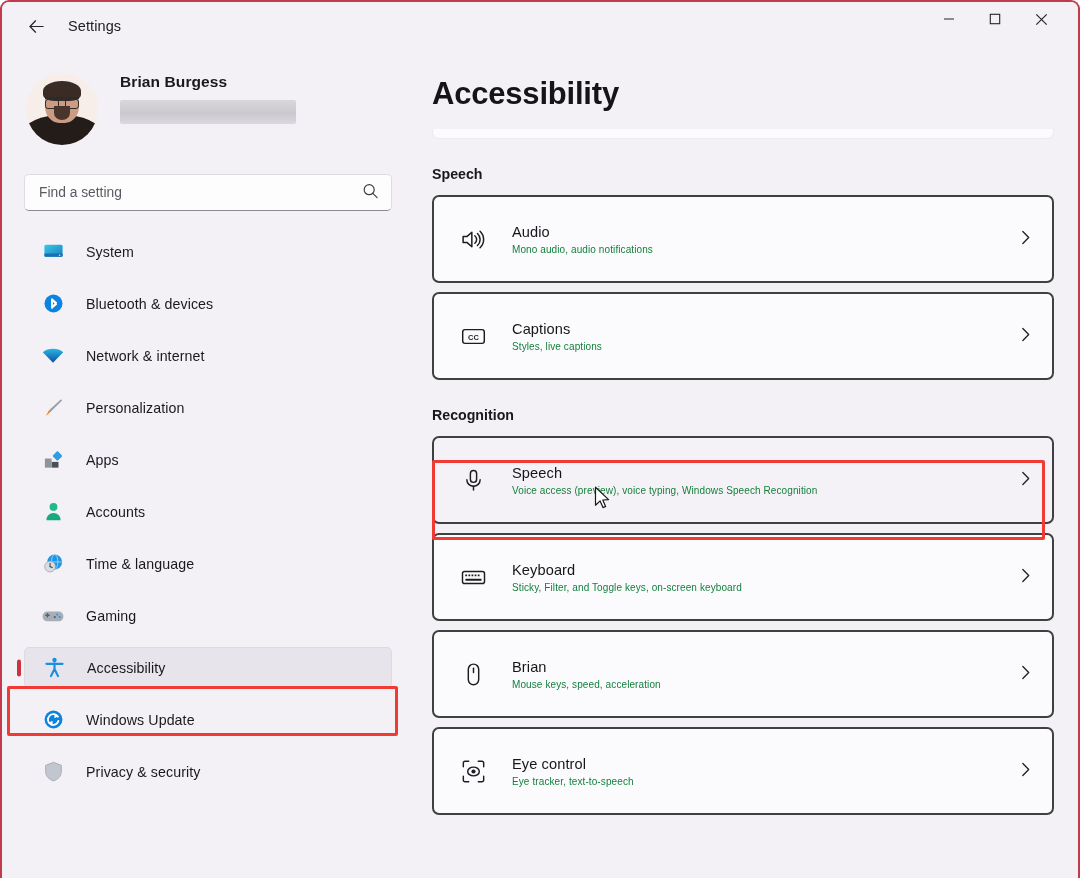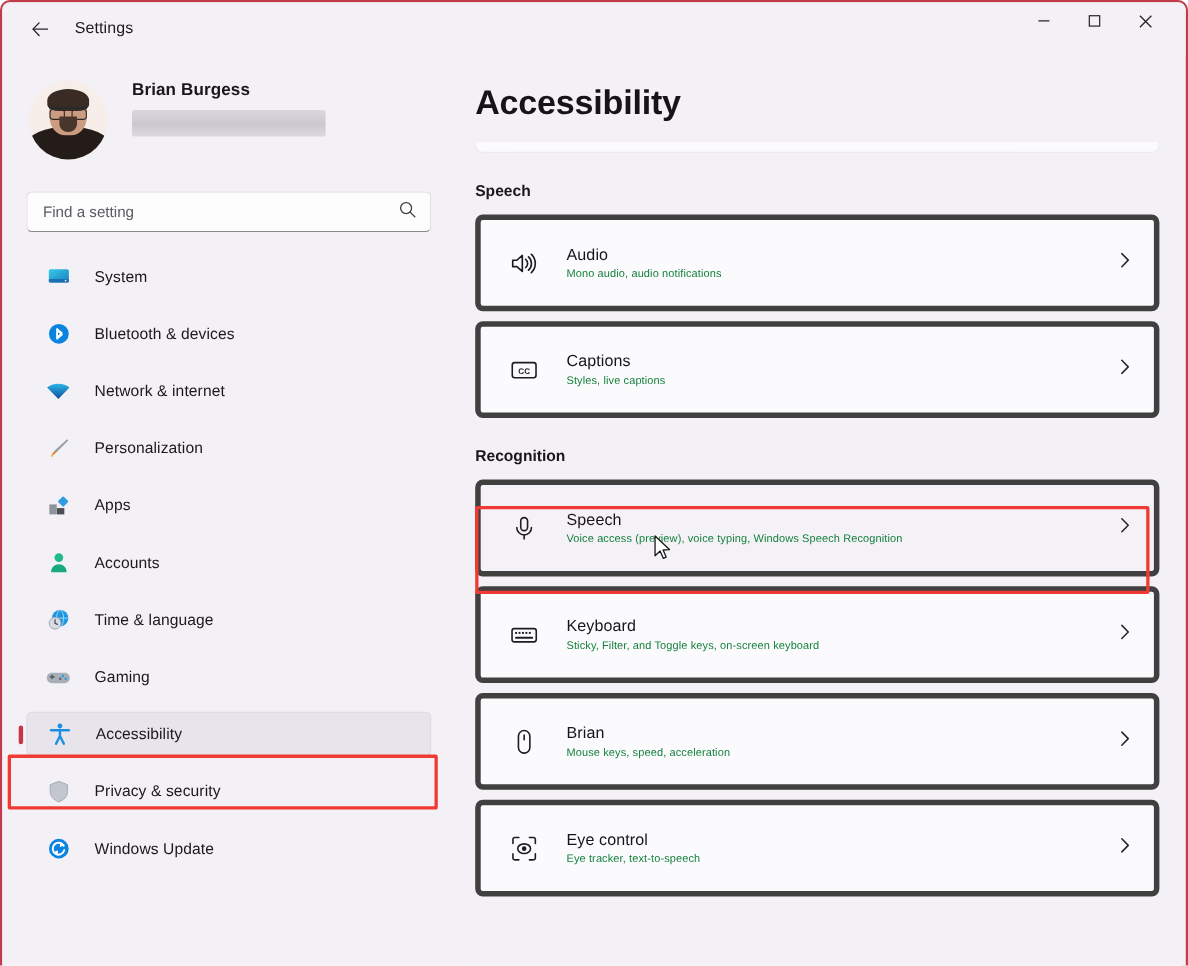--- a/index.html
+++ b/index.html
@@ -267,21 +267,21 @@
     font-weight: bold;
     color: #19171c;
   }
 
   .card {
     position: relative;
     display: flex;
     align-items: center;
     height: 88px;
     background: #fbfbfd;
-    border: 5px solid #404040;
+    border: 2px solid #404040;
     border-radius: 7px;
     margin-bottom: 9px;
     padding: 0 18px 0 22px;
     cursor: pointer;
   }
   .card.hovered {
     background: #f4f2f7;
     justify-content: space-between;
   }
   .card-icon {
@@ -505,36 +505,36 @@
             <path d="M3.6 8.2 L20.4 8.2" stroke="#1b8fe0" stroke-width="2.3" stroke-linecap="round"></path>
             <path d="M12 7.6 L12 13.6 M12 13.6 L8.3 21 M12 13.6 L15.7 21" stroke="#1b8fe0" stroke-width="2.3" stroke-linecap="round" fill="none"></path>
           </svg>
         </span>
         <span class="nav-label">Accessibility</span>
       </div>
 
       <div class="nav-item">
         <span class="nav-icon">
           <svg width="23" height="23" viewBox="0 0 24 24">
-            <path d="M12 2.4 L20.2 5.6 V12 C20.2 17 16.6 20.4 12 21.8 C7.4 20.4 3.8 17 3.8 12 V5.6 Z" fill="#c2c7cf" stroke="#a3a9b2" stroke-width="0.9"></path>
-          </svg>
-        </span>
-        <span class="nav-label">Privacy &amp; security</span>
-      </div>
-
-      <div class="nav-item">
-        <span class="nav-icon">
-          <svg width="23" height="23" viewBox="0 0 24 24">
             <circle cx="12" cy="12" r="9.3" fill="#0a84e0"></circle>
             <path d="M16.6 9.2 A5.6 5.6 0 1 0 17.2 13.4" fill="none" stroke="#fff" stroke-width="1.9" stroke-linecap="round"></path>
             <path d="M13 5.6 L17.4 8.4 L13 10.6 Z" fill="#fff"></path>
             <path d="M11 18.4 L6.6 15.6 L11 13.4 Z" fill="#fff"></path>
           </svg>
         </span>
         <span class="nav-label">Windows Update</span>
+      </div>
+
+      <div class="nav-item">
+        <span class="nav-icon">
+          <svg width="23" height="23" viewBox="0 0 24 24">
+            <path d="M12 2.4 L20.2 5.6 V12 C20.2 17 16.6 20.4 12 21.8 C7.4 20.4 3.8 17 3.8 12 V5.6 Z" fill="#c2c7cf" stroke="#a3a9b2" stroke-width="0.9"></path>
+          </svg>
+        </span>
+        <span class="nav-label">Privacy &amp; security</span>
       </div>
 
     </div>
   </div>
 
   <div class="annot-sidebar"></div>
 
   <div class="main">
 
     <div class="page-title">Accessibility</div>

